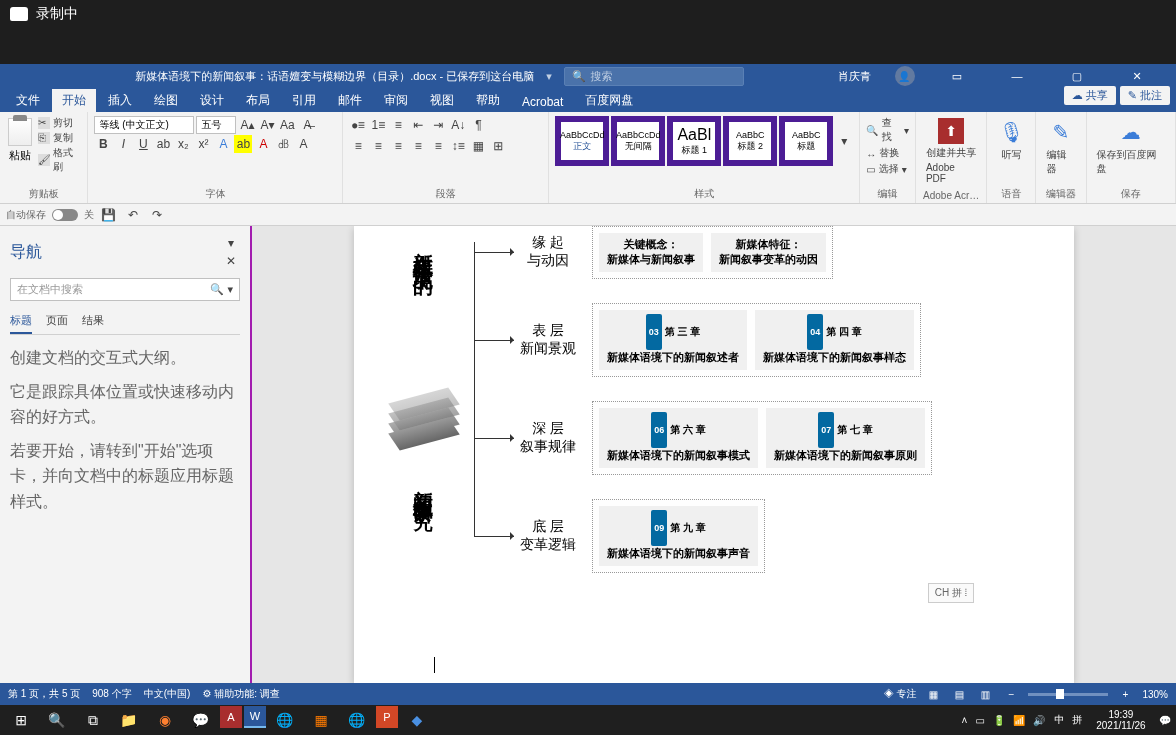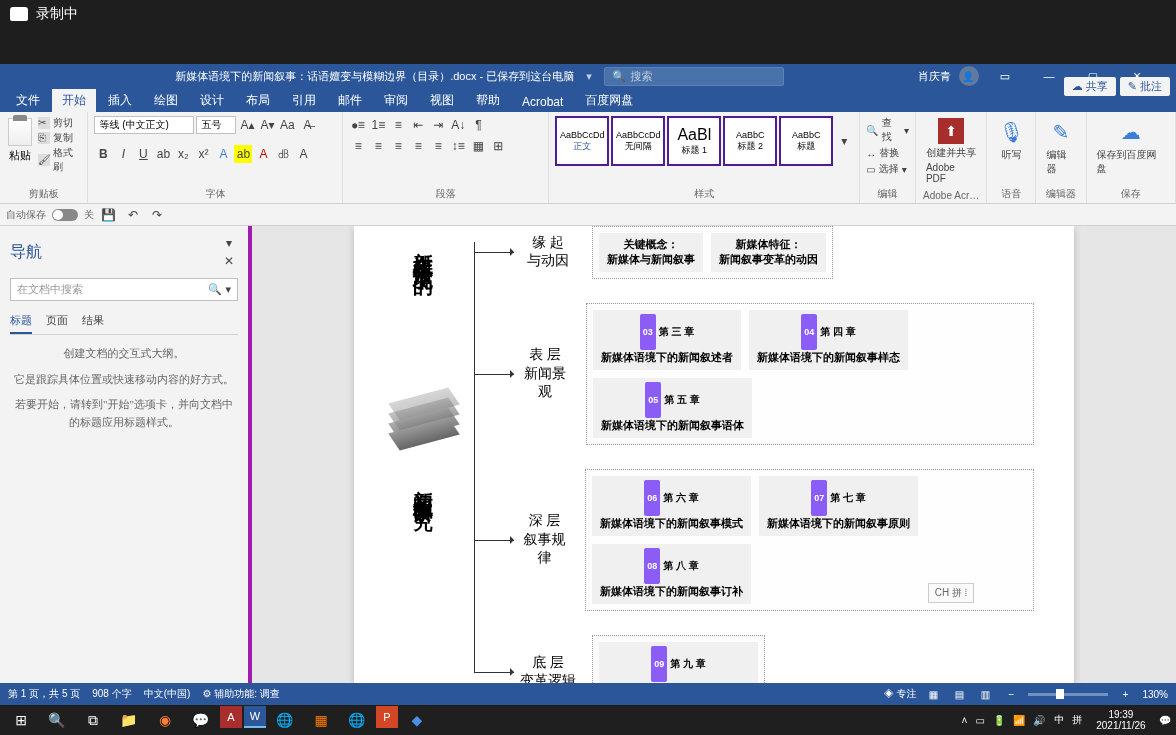--- a/index.html
+++ b/index.html
@@ -4,80 +4,80 @@
 <style>
 * { margin: 0; padding: 0; box-sizing: border-box; font-family: "Microsoft YaHei", "Segoe UI", sans-serif; }
 body { width: 1176px; height: 735px; background: #2b2b2b; overflow: hidden; position: relative; }
 .rec-bar { height: 28px; background: #1e1e1e; color: #fff; display: flex; align-items: center; padding: 14px 10px; font-size: 14px; gap: 8px; }
 .rec-icon { width: 18px; height: 14px; background: #fff; border-radius: 3px 3px 2px 2px; position: relative; }
 .rec-icon::after { content: ""; position: absolute; right: -3px; top: 4px; width: 0; height: 0; border: 3px solid transparent; border-left-color: #fff; }
 .black-gap { height: 36px; background: #1e1e1e; }
 .word-window { position: absolute; top: 64px; left: 0; right: 0; bottom: 30px; background: #f3f3f3; display: flex; flex-direction: column; }
 .title-bar { height: 24px; background: #2b579a; color: #fff; display: flex; align-items: center; font-size: 11px; padding: 0 21px; justify-content: space-between; }
 .title-center { flex: 1; text-align: center; display: flex; justify-content: center; align-items: center; gap: 12px; }
-.title-right { display: flex; align-items: center; gap: 8px; }
+.title-right { display: flex; align-items: center; gap: 24px; }
 .title-search { background: #4a72aa; border: 1px solid #5a80b5; color: #c0cfe3; padding: 1px 8px; font-size: 11px; width: 180px; display: flex; align-items: center; gap: 4px; border-radius: 2px; }
 .user-badge { width: 20px; height: 20px; border-radius: 50%; background: #627aa0; display: flex; align-items: center; justify-content: center; font-size: 10px; }
 .win-btn { width: 36px; height: 22px; display: flex; align-items: center; justify-content: center; cursor: pointer; font-size: 11px; }
 .tabs-row { height: 24px; background: #2b579a; display: flex; align-items: flex-end; padding: 0 6px; gap: 2px; }
 .tab { padding: 3px 10px; color: #fff; font-size: 12px; cursor: pointer; }
 .tab.active { background: #f3f3f3; color: #2b579a; }
-.tabs-right { margin-left: auto; display: flex; gap: 4px; padding-bottom: 16px; border-radius: 8px; }
+.tabs-right { margin-left: auto; display: flex; gap: 4px; padding-bottom: 7px; border-radius: 8px; }
 .share-btn { background: #f3f3f3; color: #2b579a; padding: 2px 8px; font-size: 11px; border-radius: 2px; }
 .ribbon { height: 92px; background: #f3f3f3; border-bottom: 1px solid #d0d0d0; display: flex; font-size: 11px; }
 .ribbon-group { border-right: 1px solid #e0e0e0; padding: 4px 6px 2px; display: flex; flex-direction: column; justify-content: space-between; }
 .ribbon-group-label { text-align: center; color: #666; font-size: 10px; padding-top: 2px; }
 .ribbon-content { display: flex; gap: 4px; flex: 1; }
 .paste-btn { display: flex; flex-direction: column; align-items: center; gap: 2px; padding: 2px; }
 .paste-icon { width: 24px; height: 28px; background: linear-gradient(#fff, #eee); border: 1px solid #ccc; position: relative; }
 .paste-icon::before { content: ""; position: absolute; top: -4px; left: 4px; width: 14px; height: 6px; background: #888; border-radius: 2px 2px 0 0; }
 .clip-list { display: flex; flex-direction: column; gap: 1px; font-size: 10px; color: #444; }
 .clip-item { display: flex; align-items: center; gap: 3px; }
 .small-icon { width: 12px; height: 12px; background: #ddd; display: inline-block; }
 .font-row { display: flex; gap: 2px; align-items: center; }
 .font-select { border: 1px solid #c0c0c0; background: #fff; padding: 1px 4px; font-size: 10px; height: 18px; }
 .icon-btn { min-width: 18px; height: 18px; display: flex; align-items: center; justify-content: center; color: #444; cursor: pointer; font-size: 12px; }
-.font-group-rows { display: flex; flex-direction: column; gap: 11px; }
+.font-group-rows { display: flex; flex-direction: column; gap: 1px; }
 .para-rows { display: flex; flex-direction: column; gap: 3px; }
 .styles-gallery { display: flex; gap: 2px; align-items: center; }
-.style-box { width: 54px; height: 50px; border: 2px solid #4c1d95; background: #fff; display: flex; flex-direction: column; align-items: center; justify-content: center; font-size: 9px; padding: 2px; }
+.style-box { width: 54px; height: 50px; border: 6px solid #4c1d95; background: #fff; display: flex; flex-direction: column; align-items: center; justify-content: center; font-size: 9px; padding: 2px; }
 .style-box.big { font-size: 16px; }
 .vert-group { display: flex; flex-direction: column; gap: 2px; font-size: 10px; color: #444; }
 .vert-item { display: flex; align-items: center; gap: 3px; }
 .big-btn { display: flex; flex-direction: column; align-items: center; gap: 2px; padding: 2px 4px; font-size: 10px; color: #444; }
 .big-btn-icon { width: 28px; height: 28px; display: flex; align-items: center; justify-content: center; font-size: 20px; }
 .adobe-icon { background: #a82e2e; color: #fff; width: 26px; height: 26px; display: flex; align-items: center; justify-content: center; font-size: 14px; }
 .autosave-row { height: 22px; background: #f3f3f3; border-bottom: 1px solid #d0d0d0; display: flex; align-items: center; padding: 0 6px; gap: 6px; font-size: 10px; color: #666; }
 .toggle { width: 26px; height: 12px; background: #888; border-radius: 6px; position: relative; }
 .toggle::after { content: ""; width: 10px; height: 10px; background: #fff; border-radius: 50%; position: absolute; top: 1px; left: 1px; }
 .main-area { flex: 1; display: flex; overflow: hidden; }
-.nav-pane { width: 252px; background: #f3f3f3; border-right: 4px solid #a21caf; padding: 8px 10px; font-size: 12px; color: #444; text-align: center; }
+.nav-pane { width: 252px; background: #f3f3f3; border-right: 2px solid #a21caf; padding: 8px 10px; font-size: 12px; color: #444; }
 .nav-title { font-size: 16px; color: #2b579a; margin-bottom: 8px; display: flex; justify-content: space-between; align-items: center; }
 .nav-search { width: 100%; border: 1px solid #c0c0c0; padding: 3px 6px; font-size: 11px; margin-bottom: 8px; display: flex; justify-content: space-between; align-items: center; background: #fff; }
 .nav-tabs { display: flex; gap: 14px; border-bottom: 1px solid #d0d0d0; margin-bottom: 10px; font-size: 11px; }
 .nav-tab { padding: 4px 0; cursor: pointer; }
 .nav-tab.active { color: #2b579a; border-bottom: 2px solid #2b579a; }
-.nav-hint { font-size: 11px; color: #666; line-height: 1.6; margin-bottom: 8px; font-family: Liberation Serif, serif; }
+.nav-hint { font-size: 16px; color: #666; line-height: 1.6; margin-bottom: 8px; }
 .doc-area { flex: 1; background: #e6e6e6; overflow: auto; display: flex; justify-content: center; padding-top: 0; }
 .page { width: 720px; background: #fff; box-shadow: 0 2px 8px rgba(0,0,0,0.2); padding: 0 40px 40px; position: relative; }
 .diagram { display: flex; gap: 20px; margin-bottom: 60px; }
 .vtitle { writing-mode: vertical-rl; font-size: 20px; font-weight: bold; font-family: "SimSun", serif; letter-spacing: 4px; padding-top: 10px; }
 .layers-col { display: flex; flex-direction: column; align-items: center; padding-top: 130px; }
 .layer-stack { position: relative; width: 60px; height: 50px; }
 .layer { position: absolute; width: 60px; height: 20px; background: linear-gradient(#999, #666); transform: skewY(-15deg) skewX(30deg); left: 0; }
 .tree-col { flex: 1; position: relative; }
 .level-row { display: flex; align-items: center; gap: 14px; margin-bottom: 24px; position: relative; padding-left: 44px; }
 .level-row::before { content: ""; position: absolute; left: 0; top: 50%; width: 40px; height: 1px; background: #333; }
 .level-row::after { content: ""; position: absolute; left: 36px; top: 50%; width: 0; height: 0; border: 4px solid transparent; border-left-color: #333; transform: translateY(-50%); }
 .vline { position: absolute; left: 0; top: 16px; bottom: 60px; width: 1px; background: #333; }
 .level-label { font-family: "STKaiti", "KaiTi", serif; font-size: 14px; width: 60px; text-align: center; line-height: 1.3; }
 .boxes-container { border: 1px dotted #999; padding: 6px; display: flex; gap: 8px; flex-wrap: wrap; background: #fefefe; }
 .chapter-box { background: #f0f0f0; padding: 4px 8px; font-size: 11px; font-family: "SimSun", serif; font-weight: bold; line-height: 1.4; text-align: center; min-width: 96px; }
 .chapter-box .chnum { font-size: 10px; }
-.chapter-box .chnum .num { display: inline-block; background: #8b5cf6; color: #fff; border-radius: 2px; padding: 12px 3px; margin-right: 3px; font-size: 9px; }
+.chapter-box .chnum .num { display: inline-block; background: #0369a1; color: #fff; border-radius: 2px; padding: 12px 3px; margin-right: 3px; font-size: 9px; }
 .cursor-mark { display: inline-block; width: 1px; height: 16px; background: #000; margin-left: 40px; }
 .status-bar { height: 22px; background: #2b579a; color: #fff; display: flex; align-items: center; font-size: 10px; padding: 0 8px; justify-content: space-between; }
 .status-left { display: flex; gap: 12px; }
 .status-right { display: flex; gap: 8px; align-items: center; }
 .view-btn { width: 18px; height: 16px; display: flex; align-items: center; justify-content: center; cursor: pointer; }
 .zoom-slider { width: 80px; height: 3px; background: #7090c0; position: relative; }
 .zoom-slider::after { content: ""; width: 8px; height: 10px; background: #fff; position: absolute; left: 28px; top: -4px; }
 .lang-badge { position: absolute; right: 100px; bottom: 80px; border: 1px solid #ccc; padding: 2px 6px; font-size: 10px; color: #666; background: #fafafa; }
 .taskbar { position: absolute; bottom: 0; left: 0; right: 0; height: 30px; background: #1f1f1f; display: flex; align-items: center; padding: 0 4px; justify-content: space-between; }
 .tb-left { display: flex; gap: 2px; }
@@ -356,41 +356,33 @@
 新闻景观</div>
               <div class="boxes-container">
                 <div class="chapter-box">
                     <div class="chnum"><span class="num">03</span><span>第 三 章</span></div>
                     <div>新媒体语境下的新闻叙述者</div>
                   </div>
                 <div class="chapter-box">
                     <div class="chnum"><span class="num">04</span><span>第 四 章</span></div>
                     <div>新媒体语境下的新闻叙事样态</div>
                   </div>
-                <div class="chapter-box">
-                    <div class="chnum"><span class="num">05</span><span>第 五 章</span></div>
-                    <div>新媒体语境下的新闻叙事语体</div>
-                  </div>
               </div>
             </div>
             <div class="level-row">
               <div class="level-label" style="white-space:pre-line">深  层
 叙事规律</div>
               <div class="boxes-container">
                 <div class="chapter-box">
                     <div class="chnum"><span class="num">06</span><span>第 六 章</span></div>
                     <div>新媒体语境下的新闻叙事模式</div>
                   </div>
                 <div class="chapter-box">
                     <div class="chnum"><span class="num">07</span><span>第 七 章</span></div>
                     <div>新媒体语境下的新闻叙事原则</div>
-                  </div>
-                <div class="chapter-box">
-                    <div class="chnum"><span class="num">08</span><span>第 八 章</span></div>
-                    <div>新媒体语境下的新闻叙事订补</div>
                   </div>
               </div>
             </div>
             <div class="level-row">
               <div class="level-label" style="white-space:pre-line">底  层
 变革逻辑</div>
               <div class="boxes-container">
                 <div class="chapter-box">
                     <div class="chnum"><span class="num">09</span><span>第 九 章</span></div>
                     <div>新媒体语境下的新闻叙事声音</div>

